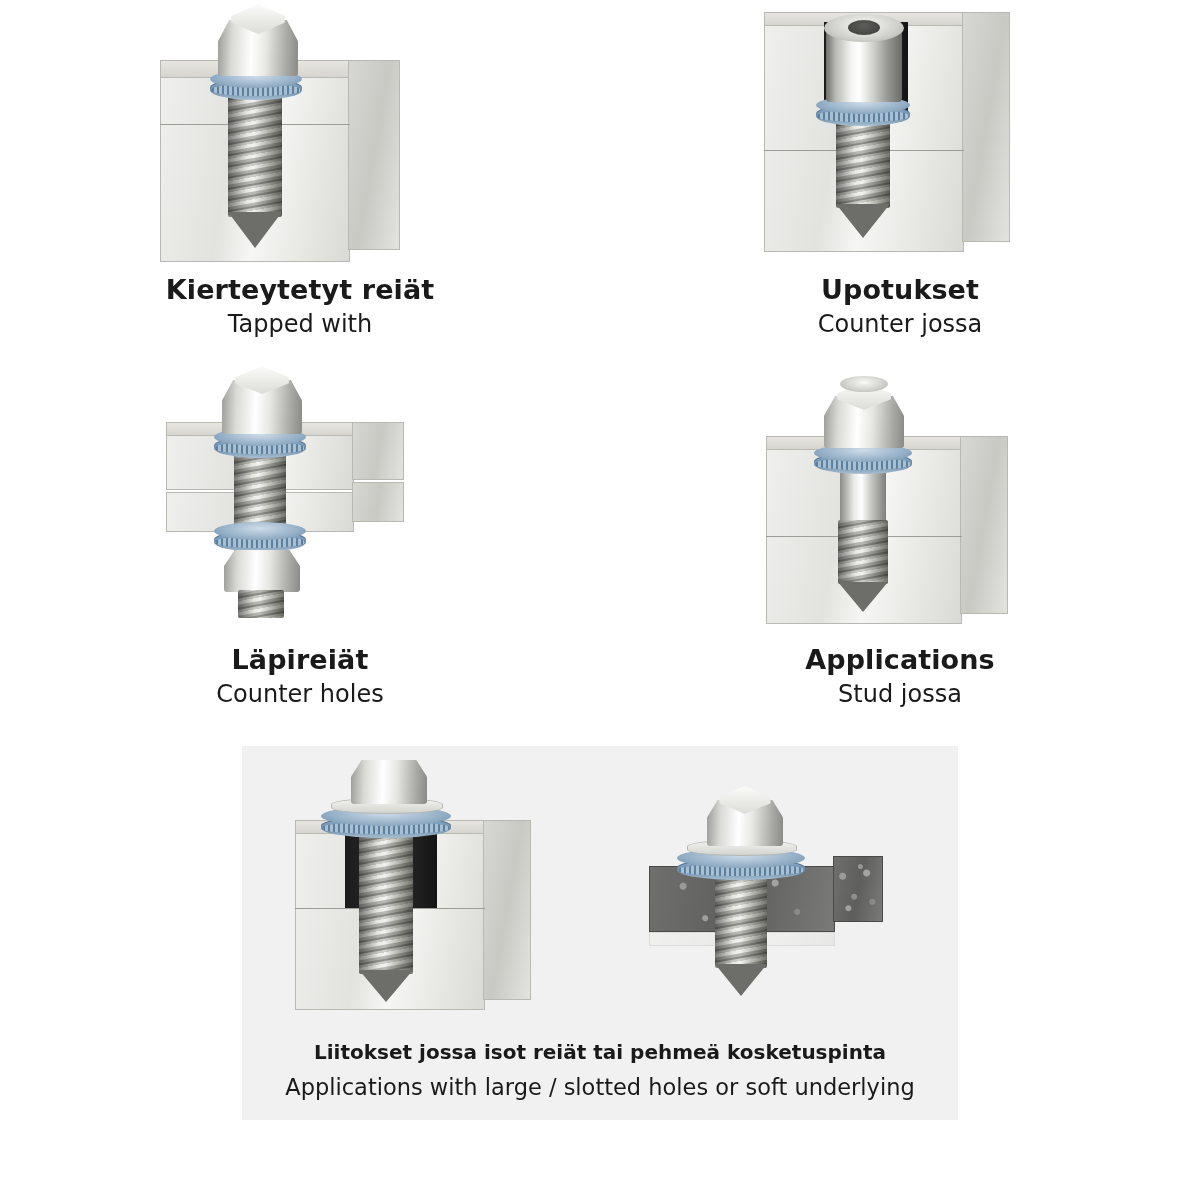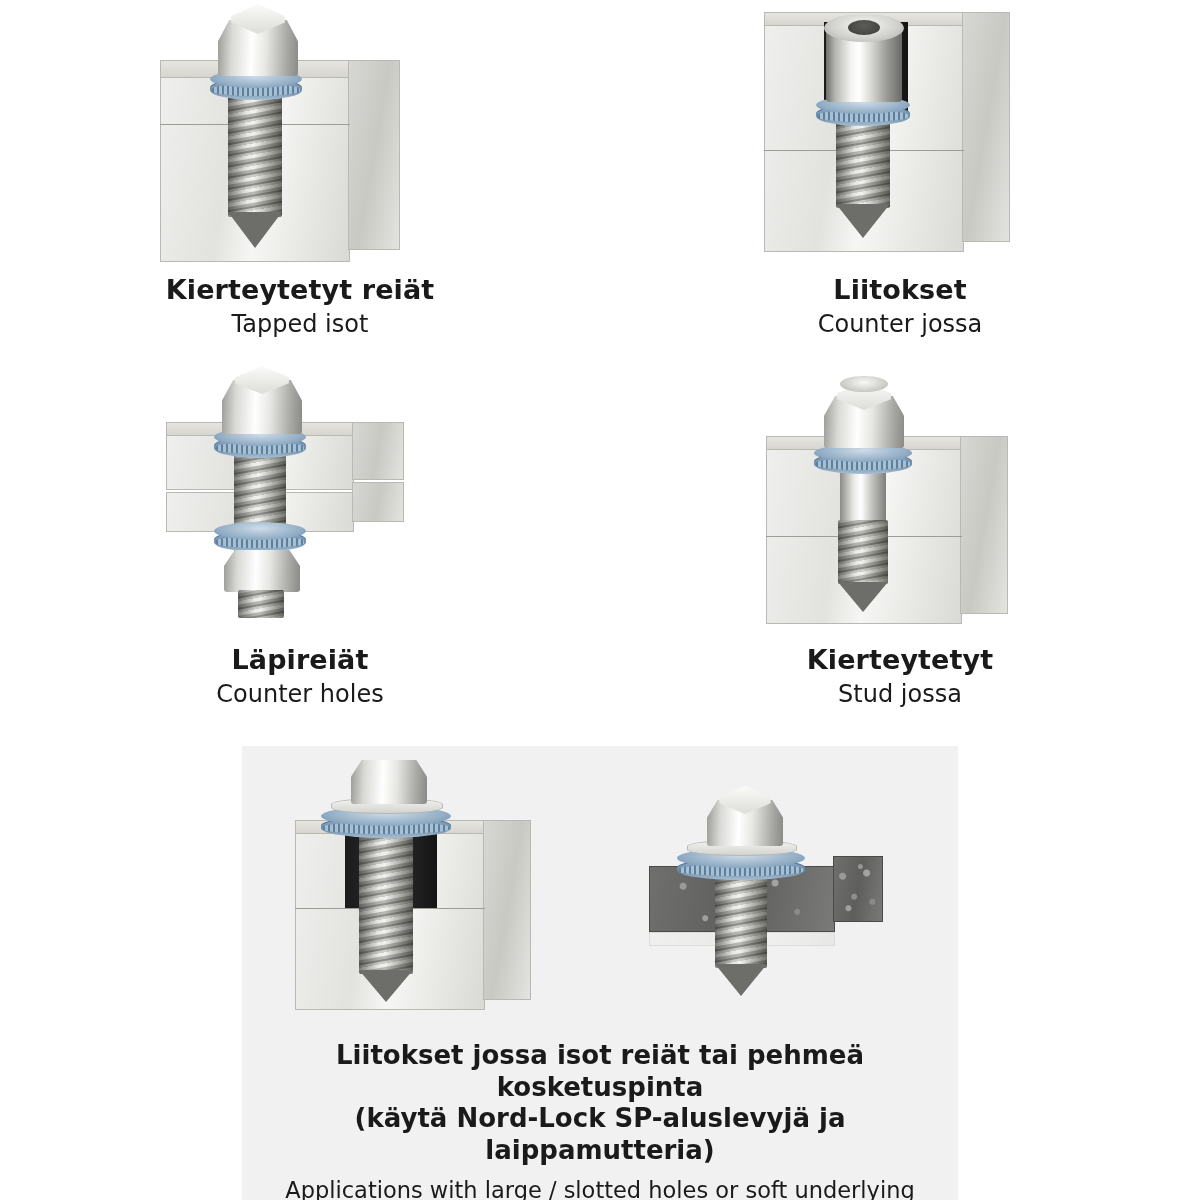--- a/index.html
+++ b/index.html
@@ -76,21 +76,21 @@
     display: grid;
     grid-template-columns: 1fr 1fr;
     width: 100%;
     height: 280px;
   }
   .panel-text {
     text-align: center;
     padding: 0 18px;
   }
   .panel-title {
-    font-size: 26px;
+    font-size: 20px;
     font-weight: bold;
     line-height: 1.22;
   }
   .panel-sub {
     font-size: 22.5px;
     line-height: 1.25;
     margin-top: 9px;
   }
 
   
@@ -241,21 +241,21 @@
 
           <div class="washer" style="left:60px;top:78px;width:92px;height:22px;"></div>
           <div class="washer-teeth" style="left:62px;top:84px;width:88px;height:12px;"></div>
           <div class="washer-top" style="left:60px;top:70px;width:92px;height:18px;"></div>
 
           <div class="hex" style="left:68px;top:20px;width:80px;height:56px;"></div>
           <div class="hex-top" style="left:66px;top:4px;width:84px;height:30px;"></div>
         </div>
       </div>
       <div class="case-title">Kierteytetyt reiät</div>
-      <div class="case-sub">Tapped isot</div>
+      <div class="case-sub">Tapped with</div>
     </div>
 
     <div class="case">
       <div class="art">
         <div class="scene" style="width:300px;height:275px;">
           <div class="block" style="left:14px;top:22px;width:200px;height:230px;"></div>
           <div class="block top-face" style="left:14px;top:12px;width:200px;height:14px;"></div>
           <div class="block dark" style="left:212px;top:12px;width:48px;height:230px;"></div>
           <div class="seam" style="left:14px;top:150px;width:200px;"></div>
 
@@ -266,21 +266,21 @@
 
           <div class="washer" style="left:66px;top:104px;width:94px;height:22px;"></div>
           <div class="washer-teeth" style="left:68px;top:110px;width:90px;height:12px;"></div>
           <div class="washer-top" style="left:66px;top:96px;width:94px;height:18px;"></div>
 
           <div class="cyl" style="left:76px;top:28px;width:76px;height:74px;"></div>
           <div class="cyl-top" style="left:74px;top:14px;width:80px;height:28px;"></div>
           <div class="cyl-hole" style="left:98px;top:20px;width:32px;height:15px;"></div>
         </div>
       </div>
-      <div class="case-title">Liitokset</div>
+      <div class="case-title">Upotukset</div>
       <div class="case-sub">Counter jossa</div>
     </div>
 
     <div class="case">
       <div class="art">
         <div class="scene" style="width:300px;height:275px;">
 
           <div class="block" style="left:16px;top:62px;width:188px;height:58px;"></div>
           <div class="block top-face" style="left:16px;top:52px;width:188px;height:14px;"></div>
           <div class="block dark" style="left:202px;top:52px;width:52px;height:58px;"></div>
@@ -325,21 +325,21 @@
 
           <div class="washer" style="left:64px;top:82px;width:98px;height:22px;"></div>
           <div class="washer-teeth" style="left:66px;top:88px;width:94px;height:12px;"></div>
           <div class="washer-top" style="left:64px;top:74px;width:98px;height:18px;"></div>
 
           <div class="hex" style="left:74px;top:26px;width:80px;height:52px;"></div>
           <div class="hex-top" style="left:72px;top:12px;width:84px;height:28px;"></div>
           <div class="cyl-top" style="left:90px;top:6px;width:48px;height:16px;"></div>
         </div>
       </div>
-      <div class="case-title">Kierteytetyt</div>
+      <div class="case-title">Applications</div>
       <div class="case-sub">Stud jossa</div>
     </div>
 
   </div>
 
   <div class="panel">
     <div class="panel-arts">
 
       <div class="case">
         <div class="scene" style="width:300px;height:280px;">
@@ -376,19 +376,18 @@
           <div class="pwasher" style="left:58px;top:80px;width:110px;height:16px;"></div>
           <div class="hex" style="left:78px;top:40px;width:76px;height:46px;"></div>
           <div class="hex-top" style="left:76px;top:26px;width:80px;height:28px;"></div>
         </div>
       </div>
 
     </div>
 
     <div class="panel-text">
       <div class="panel-title">Liitokset jossa isot reiät tai pehmeä kosketuspinta</div>
-      <div class="panel-title">(käytä Nord-Lock SP-aluslevyjä ja laippamutteria)</div>
       <div class="panel-sub">Applications with large / slotted holes or soft underlying</div>
 
     </div>
   </div>
 
 </div>
 
 </body></html>

